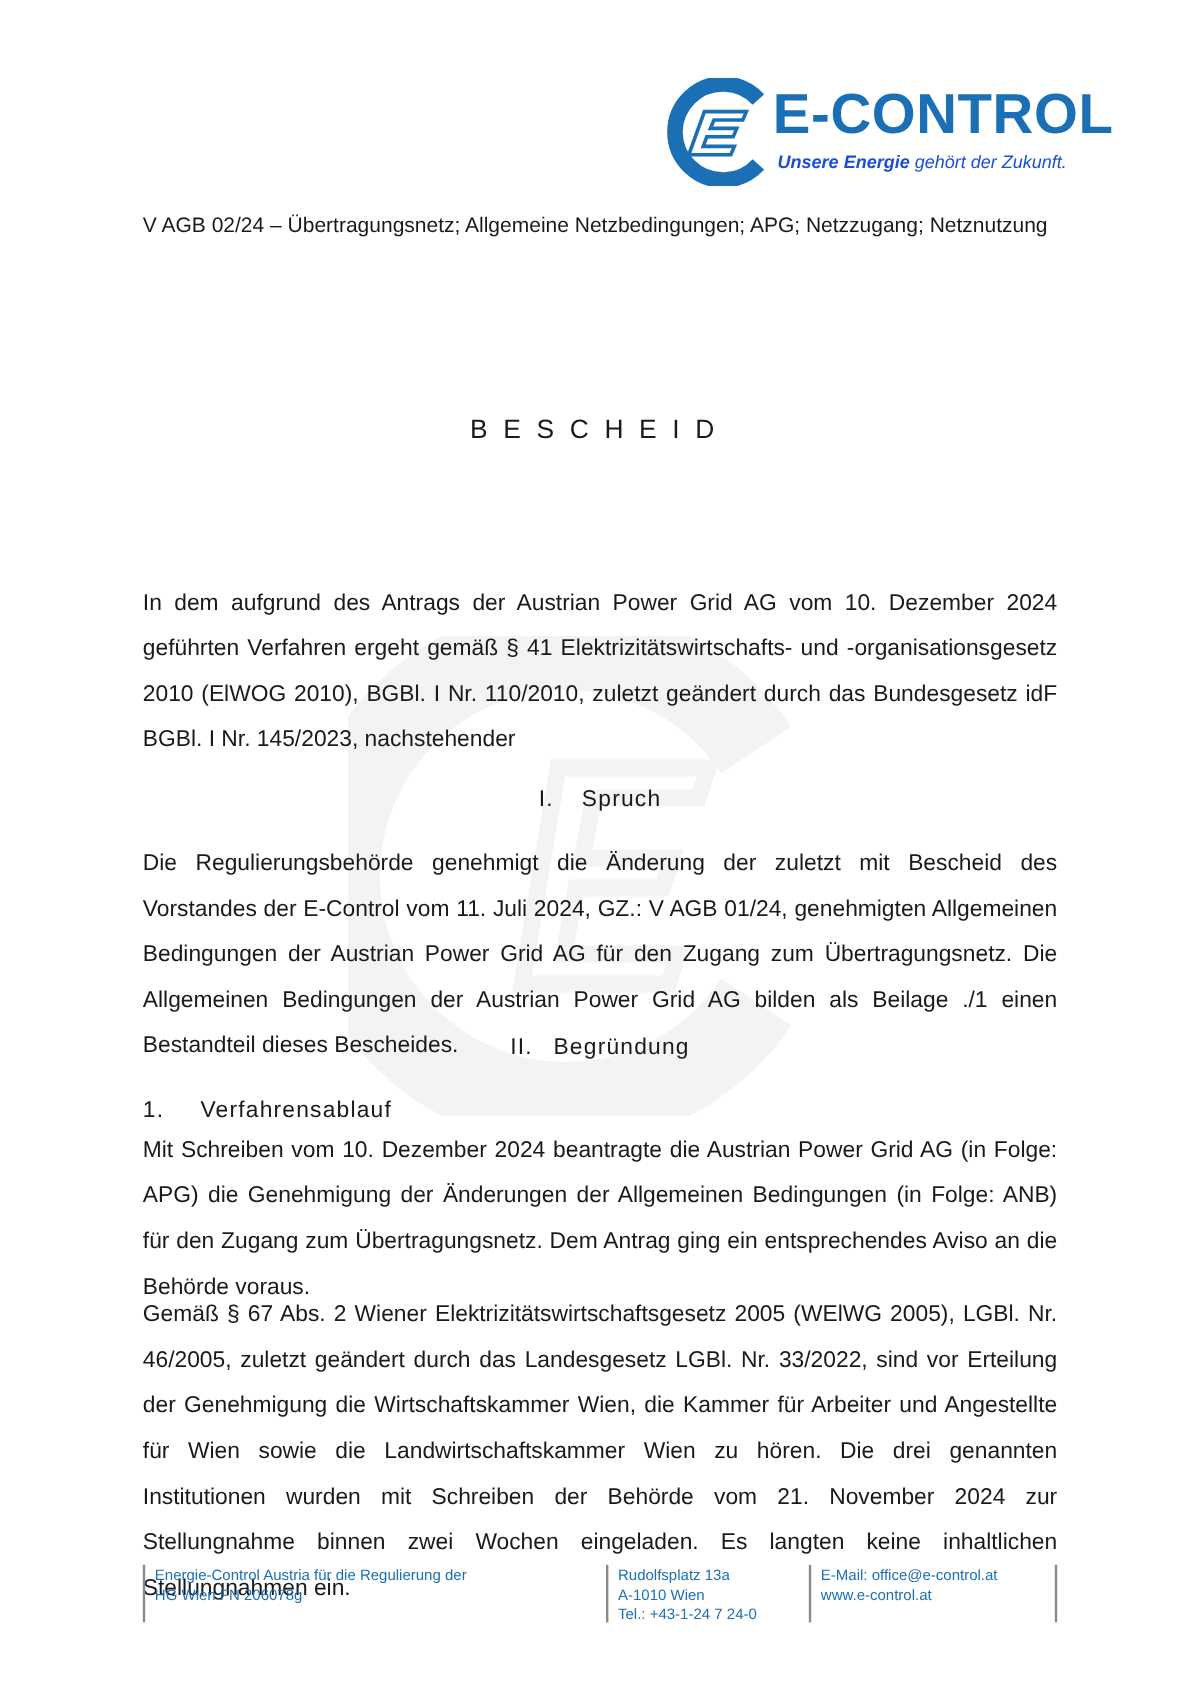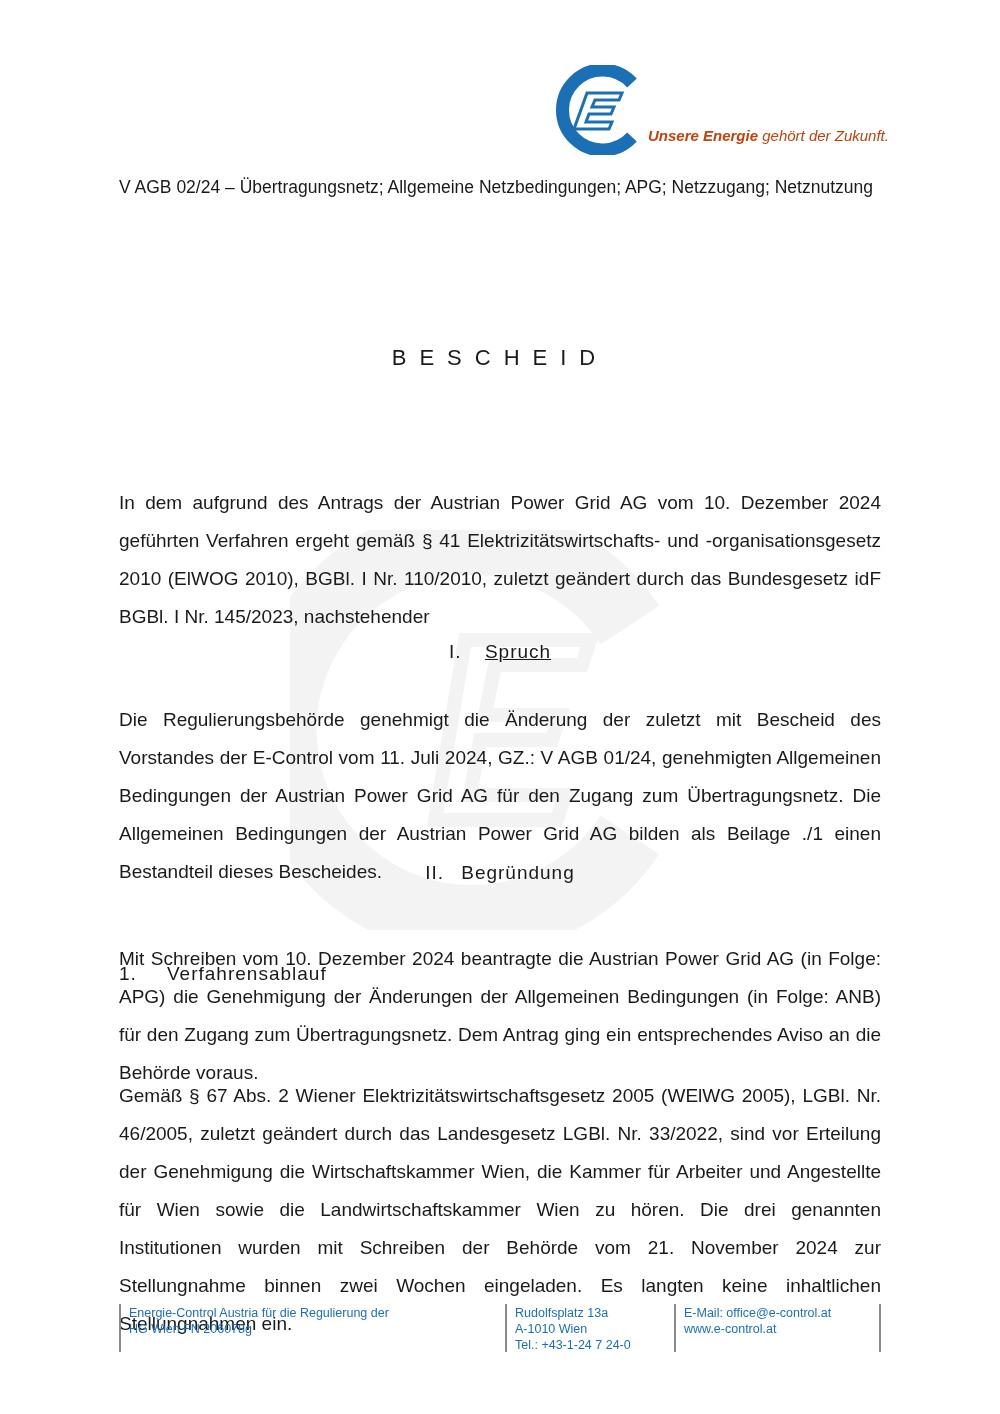--- a/index.html
+++ b/index.html
@@ -2,21 +2,21 @@
 <html><head>
 <meta charset="utf-8">
 <style>
   html, body { margin: 0; padding: 0; background: #ffffff; }
   body { width: 1000px; height: 1414px; position: relative; overflow: hidden;
          font-family: "Liberation Sans", sans-serif; color: #1a1a1a; }
   .watermark { position: absolute; left: 290px; top: 530px; width: 400px; height: 400px; z-index: 0; }
   .logo { position: absolute; left: 552px; top: 65px; width: 330px; height: 90px; z-index: 2; }
   .logo-text { position: absolute; left: 92px; top: 2px; font-family: "Liberation Sans", sans-serif;
                font-weight: bold; font-size: 47px; color: #1b6fb5; letter-spacing: 0.5px; white-space: nowrap; }
-  .logo-tagline { position: absolute; left: 96px; top: 62px; font-size: 15px; color: #c2410c; white-space: nowrap; font-style: italic; }
+  .logo-tagline { position: absolute; left: 96px; top: 62px; font-size: 15px; color: #1d4ed8; white-space: nowrap; font-style: italic; }
   .logo-tagline b { font-weight: bold; }
   .content { position: absolute; left: 119px; width: 762px; z-index: 1; font-size: 19px; line-height: 38px; }
   .para { text-align: justify; margin: 0; }
   .ref { top: 172px; line-height: 31px; font-size: 17.5px; text-align: justify; text-align-last: left; }
   .title { position: absolute; top: 345px; left: 0; width: 1000px; text-align: center;
            font-size: 22px; letter-spacing: 13px; z-index: 1; }
   .heading { position: absolute; left: 0; width: 1000px; text-align: center; font-size: 19px; letter-spacing: 1px; z-index: 1; }
   .heading .num { display: inline-block; width: 36px; text-align: left; }
   .subheading { position: absolute; left: 119px; font-size: 19px; letter-spacing: 1px; z-index: 1; }
   .subheading .num { display: inline-block; width: 48px; }
@@ -32,39 +32,40 @@
 <svg class="watermark" viewBox="0 0 400 400">
   <path d="M 340 95 A 190 190 0 1 0 340 305" fill="none" stroke="#f3f3f3" stroke-width="70"></path>
   <polygon points="175,110 300,110 292,135 205,135 195,185 270,185 262,210 190,210 180,265 275,265 267,290 145,290" fill="none" stroke="#f3f3f3" stroke-width="14"></polygon>
 </svg>
 
 <div class="logo">
   <svg style="position:absolute;left:0;top:0;" width="95" height="90" viewBox="0 0 95 90">
     <path d="M 80 18 A 40 40 0 1 0 80 72" fill="none" stroke="#1b6fb5" stroke-width="13"></path>
     <polygon points="35,28 70,28 67,35 43,35 40,42 62,42 59,49 37,49 34,57 60,57 57,64 22,64" fill="#ffffff" stroke="#1b6fb5" stroke-width="3"></polygon>
   </svg>
+  <div class="logo-text">E-CONTROL</div>
   <div class="logo-tagline"><b>Unsere Energie</b><span> gehört der Zukunft.</span></div>
 </div>
 
 <p class="content para ref">V AGB 02/24 – Übertragungsnetz; Allgemeine Netzbedingungen; APG; Netzzugang; Netznutzung</p>
 
 <div class="title">BESCHEID</div>
 
 <p class="content para" style="top:484px;">In dem aufgrund des Antrags der Austrian Power Grid AG vom 10. Dezember 2024 geführten Verfahren ergeht gemäß § 41 Elektrizitätswirtschafts- und -organisationsgesetz 2010 (ElWOG 2010), BGBl. I Nr. 110/2010, zuletzt geändert durch das Bundesgesetz idF BGBl. I Nr. 145/2023, nachstehender</p>
 
-<div class="heading" style="top:641px;text-decoration:underline;">
+<div class="heading" style="top:656px;">
   <span class="num">I.</span><span>Spruch</span>
 </div>
 <p class="content para" style="top:701px;">Die Regulierungsbehörde genehmigt die Änderung der zuletzt mit Bescheid des Vorstandes der E-Control vom 11. Juli 2024, GZ.: V AGB 01/24, genehmigten Allgemeinen Bedingungen der Austrian Power Grid AG für den Zugang zum Übertragungsnetz. Die Allgemeinen Bedingungen der Austrian Power Grid AG bilden als Beilage ./1 einen Bestandteil dieses Bescheides.</p>
 
 <div class="heading" style="top:862px;">
   <span class="num">II.</span><span>Begründung</span>
 </div>
 
-<div class="subheading" style="top:915px;margin-top:48px;">
+<div class="subheading" style="top:915px;">
   <span class="num">1.</span><span>Verfahrensablauf</span>
 </div>
 
 <p class="content para" style="top:940px;">Mit Schreiben vom 10. Dezember 2024 beantragte die Austrian Power Grid AG (in Folge: APG) die Genehmigung der Änderungen der Allgemeinen Bedingungen (in Folge: ANB) für den Zugang zum Übertragungsnetz. Dem Antrag ging ein entsprechendes Aviso an die Behörde voraus.</p>
 <p class="content para" style="top:1077px;">Gemäß § 67 Abs. 2 Wiener Elektrizitätswirtschaftsgesetz 2005 (WElWG 2005), LGBl. Nr. 46/2005, zuletzt geändert durch das Landesgesetz LGBl. Nr. 33/2022, sind vor Erteilung der Genehmigung die Wirtschaftskammer Wien, die Kammer für Arbeiter und Angestellte für Wien sowie die Landwirtschaftskammer Wien zu hören. Die drei genannten Institutionen wurden mit Schreiben der Behörde vom 21. November 2024 zur Stellungnahme binnen zwei Wochen eingeladen. Es langten keine inhaltlichen Stellungnahmen ein.</p>
 
 <div class="footer">
   <div class="fcol" style="left:0;width:388px;">
     <div>Energie-Control Austria für die Regulierung der</div>
     <div>HG Wien FN 206078g</div>

